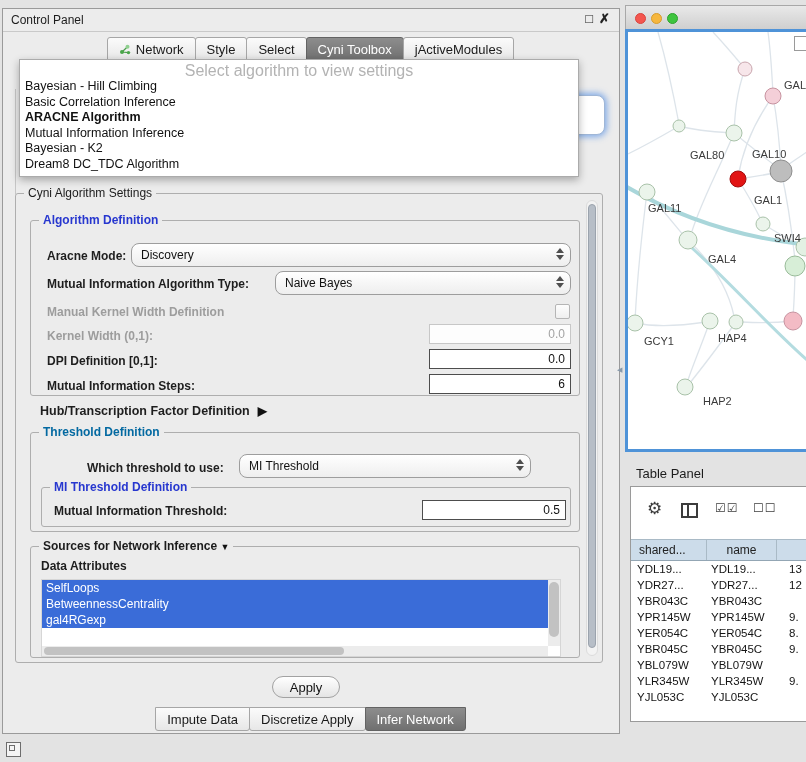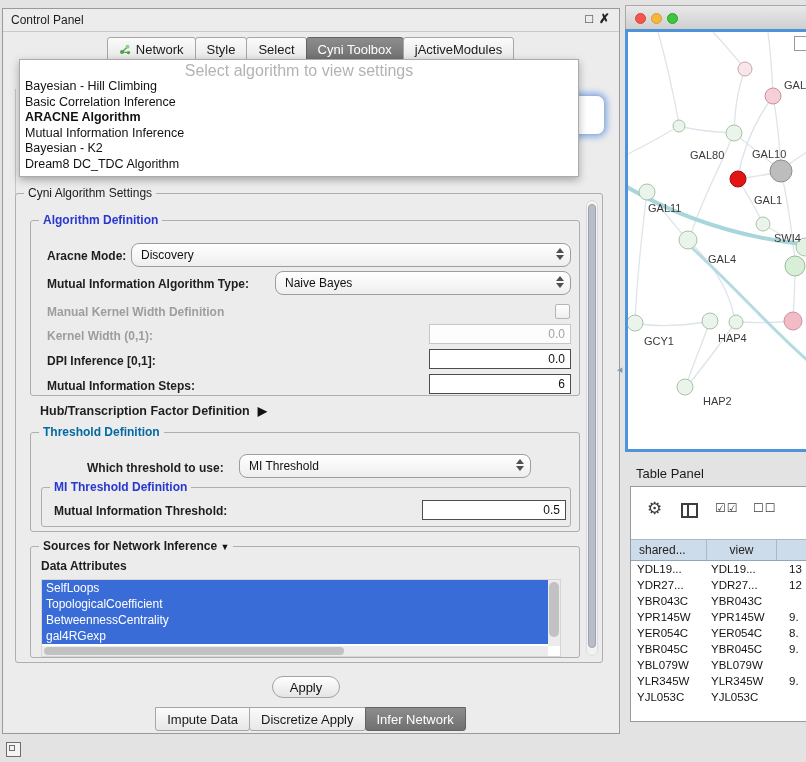--- a/index.html
+++ b/index.html
@@ -186,21 +186,21 @@
               <i class="dn"></i>
             </span>
         </div>
 
         <span class="lbl dis" style="left:16px;top:84px;">Manual Kernel Width Definition</span>
         <div class="checkbox" style="left:524px;top:83px;"></div>
 
         <span class="lbl dis" style="left:16px;top:108px;">Kernel Width (0,1):</span>
         <div class="field dis" style="left:398px;top:103px;width:142px;">0.0</div>
 
-        <span class="lbl" style="left:16px;top:133px;">DPI Inference [0,1]:</span>
+        <span class="lbl" style="left:16px;top:133px;">DPI Definition [0,1]:</span>
         <div class="field" style="left:398px;top:128px;width:142px;">0.0</div>
 
         <span class="lbl" style="left:16px;top:158px;">Mutual Information Steps:</span>
         <div class="field" style="left:398px;top:153px;width:142px;">6</div>
       </div>
 
       <div class="hub-row" style="left:24px;top:210px;">
         <span>Hub/Transcription Factor Definition</span>
         <span class="tri">▶</span>
       </div>
@@ -228,21 +228,20 @@
         <span class="legend leg-bold">
           <span>Sources for Network Inference</span>
           <span class="tri" style="font-size:9px;">▼</span>
         </span>
 
         <span class="lbl" style="left:10px;top:12px;">Data Attributes</span>
 
         <div class="attr-list" style="left:10px;top:32px;width:520px;height:78px;">
           <div>
               <div class="attr-item sel">SelfLoops</div>
-              <div class="attr-item sel">TopologicalCoefficient</div>
               <div class="attr-item sel">BetweennessCentrality</div>
               <div class="attr-item sel">gal4RGexp</div>
             </div>
           <div class="list-vscroll">
               <div class="thumb"></div>
             </div>
           <div class="list-hscroll">
               <div class="thumb"></div>
             </div>
         </div>
@@ -331,21 +330,21 @@
   <div class="tp-title">Table Panel</div>
 
   <div class="tablewin">
     <span class="gear">⚙</span>
     <span class="icon-cols"></span>
     <span class="pair" style="left:84px;">☑☑</span>
     <span class="pair" style="left:122px;">☐☐</span>
 
     <div class="thead">
         <div class="th c0">shared...</div>
-        <div class="th c1">view</div>
+        <div class="th c1">name</div>
         <div class="th c2"></div>
       </div>
     <div class="tbody">
         <div class="tr">
           <div class="td c0">YDL19...</div>
           <div class="td c1">YDL19...</div>
           <div class="td c2">13</div>
         </div>
         <div class="tr">
           <div class="td c0">YDR27...</div>

